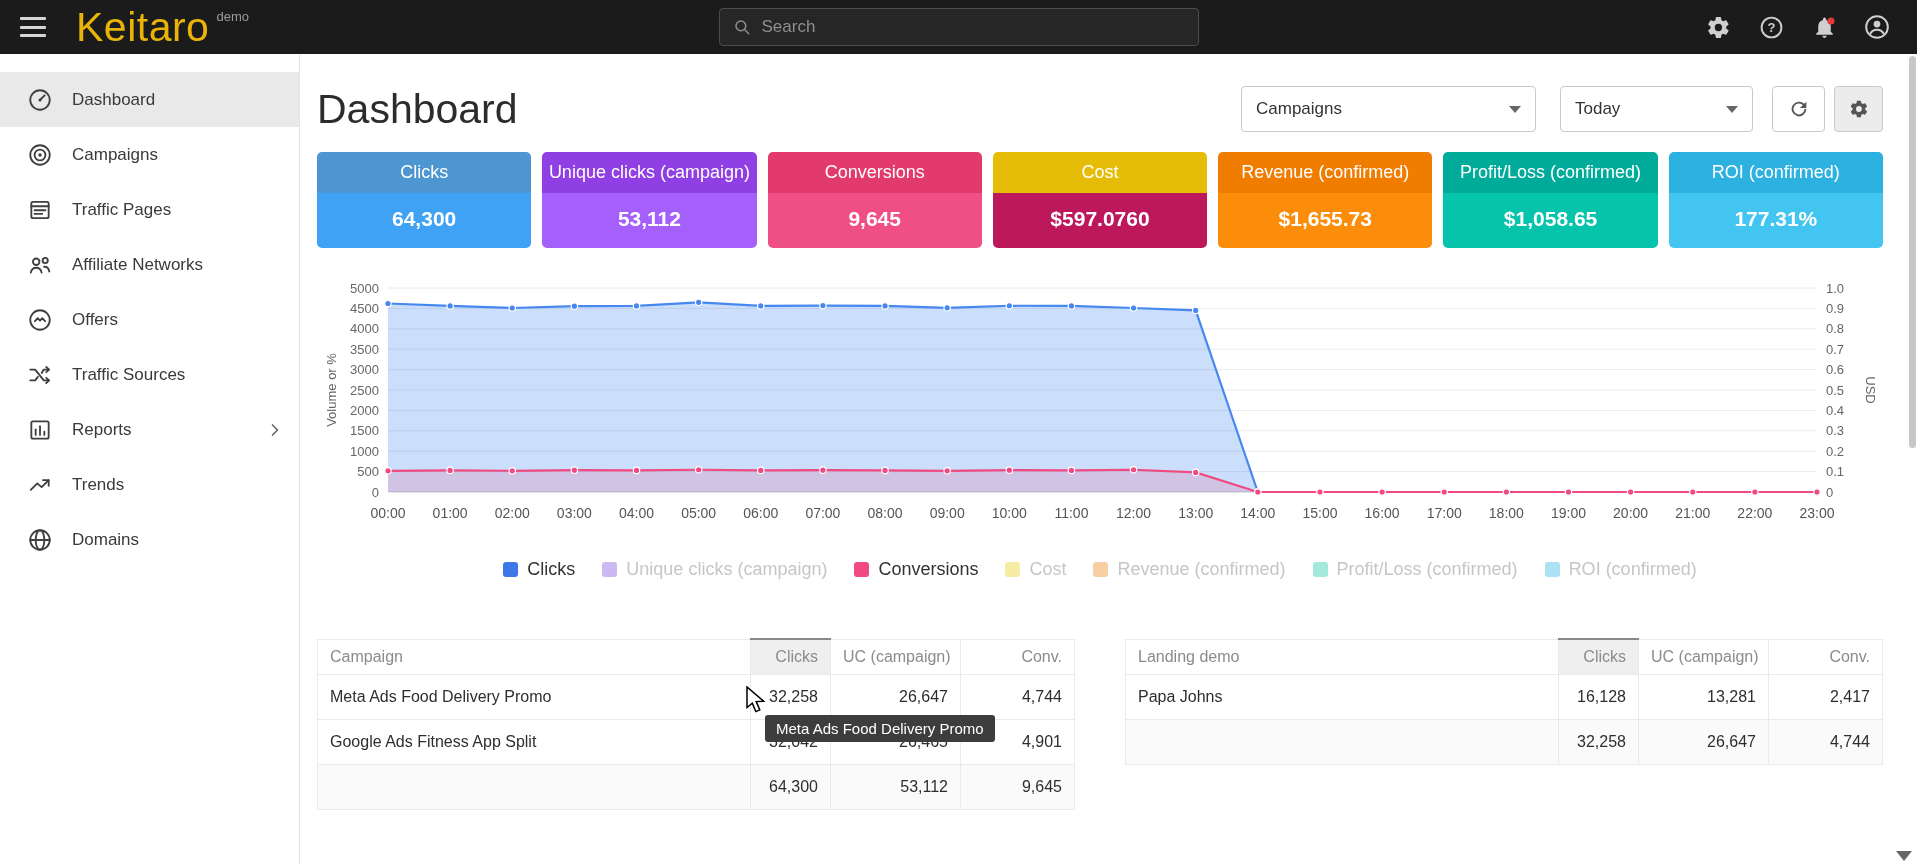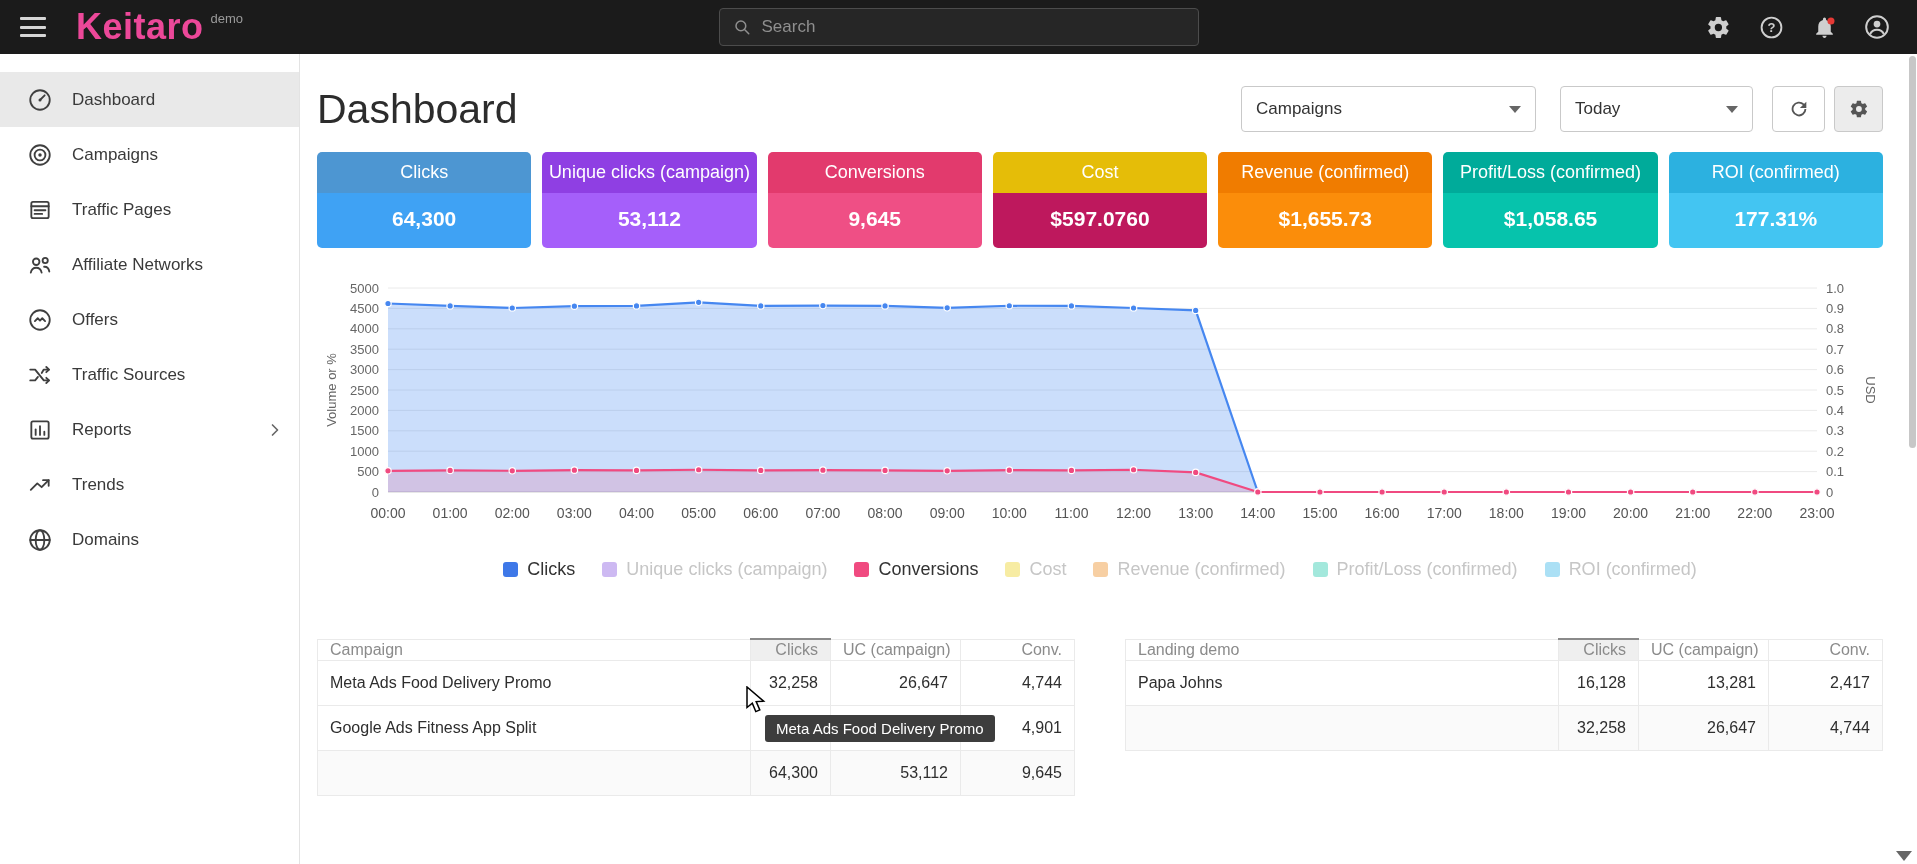--- a/index.html
+++ b/index.html
@@ -5,21 +5,21 @@
   *{box-sizing:border-box;margin:0;padding:0}
   html,body{background:#fff}
   body{width:1917px;height:864px;overflow:hidden;font-family:"Liberation Sans",sans-serif}
   .app{position:relative;width:1917px;height:864px;background:#fff;overflow:hidden}
 
   
   .topbar{height:54px;background:#1b1b1b;display:flex;align-items:center;position:relative;z-index:10}
   .hamburger{margin-left:20px;width:30px;height:24px;background:none;border:none;cursor:pointer;display:flex;flex-direction:column;justify-content:space-between;padding:2px 0}
   .hamburger span{display:block;height:3px;width:26px;background:#d6d6d6;border-radius:1px}
   .logo{margin-left:26px;display:flex;align-items:flex-start;cursor:pointer}
-  .logo-text{color:#ec4899;font-size:36px;font-weight:700;letter-spacing:.5px;line-height:1}
+  .logo-text{color:#eab308;font-size:41px;font-weight:400;letter-spacing:.5px;line-height:1}
   .logo-demo{color:#9a9a9a;font-size:13px;margin-left:7px;margin-top:2px}
   .search{position:absolute;left:50%;transform:translateX(-50%);width:480px;height:38px;background:#262626;border:1px solid #4c4c4c;border-radius:4px;display:flex;align-items:center;padding:0 13px;gap:11px}
   .search input{flex:1;background:transparent;border:none;outline:none;color:#ddd;font-size:17px;font-family:inherit}
   .search input::placeholder{color:#8f8f8f}
   .topbar-icons{margin-left:auto;margin-right:26px;display:flex;align-items:center;gap:25px}
   .tb-icon{width:28px;height:28px;background:none;border:none;cursor:pointer;position:relative;display:flex;align-items:center;justify-content:center;padding:0}
 
   
   .body-row{display:flex;height:810px}
   .sidebar{width:300px;flex-shrink:0;border-right:1px solid #e3e3e3;padding-top:18px;background:#fff}
@@ -52,21 +52,21 @@
   .chart-wrap{margin-top:30px}
   .legend{display:flex;justify-content:center;align-items:center;gap:27px;margin-top:22px;height:34px}
   .legend-item{display:flex;align-items:center;gap:9px;cursor:pointer}
   .legend-swatch{width:15px;height:15px;border-radius:3px;display:inline-block}
   .legend-label{font-size:18px;color:#333}
   .legend-item.inactive .legend-label{color:#c6c6c6}
 
   
   .tables{display:flex;gap:50px;margin-top:52px}
   .dash-table{border-collapse:collapse;width:758px;font-size:16px;color:#2e2e2e;border:1px solid #eaeaea;table-layout:fixed}
-  .dash-table th{font-weight:400;color:#8b8b8b;text-align:right;padding:1px 12px;border:1px solid #eaeaea;cursor:pointer;white-space:nowrap}
+  .dash-table th{font-weight:400;color:#8b8b8b;text-align:right;padding:8px 12px;border:1px solid #eaeaea;cursor:pointer;white-space:nowrap}
   .dash-table th.col-name{text-align:left}
   .dash-table th.sorted{background:#efefef;border-top:2px solid #8a8a8a}
   .dash-table td{padding:13px 12px;border:1px solid #eaeaea;text-align:right;white-space:nowrap;overflow:hidden}
   .dash-table td.col-name{text-align:left}
   .dash-table tfoot td{background:#fafafa}
 
   
   .tooltip{position:absolute;left:765px;top:715px;background:#3d3d3d;color:#fff;font-size:15px;padding:5px 11px;border-radius:3px;white-space:nowrap;z-index:50}
   .cursor{position:absolute;left:746px;top:686px;z-index:60;pointer-events:none}
   .scroll-thumb{position:absolute;right:1px;top:56px;width:7px;height:392px;background:#c7c7c7;border-radius:4px;z-index:70;cursor:pointer}

